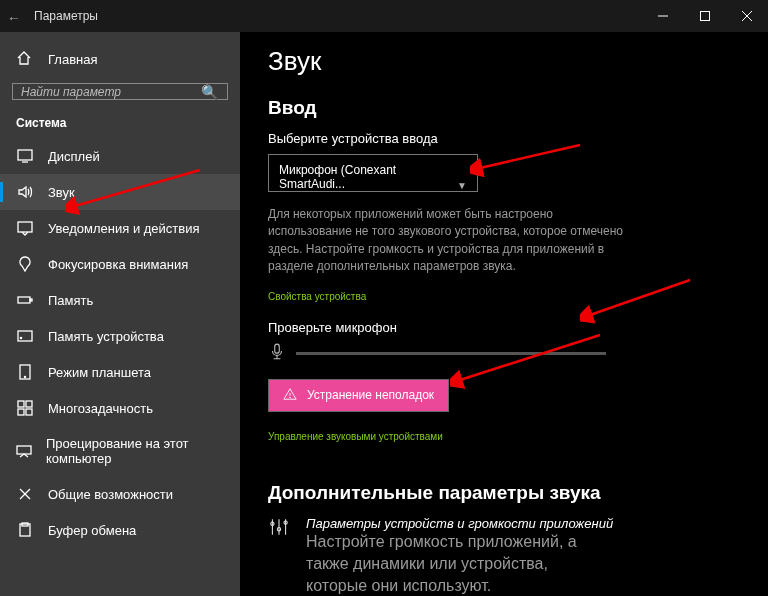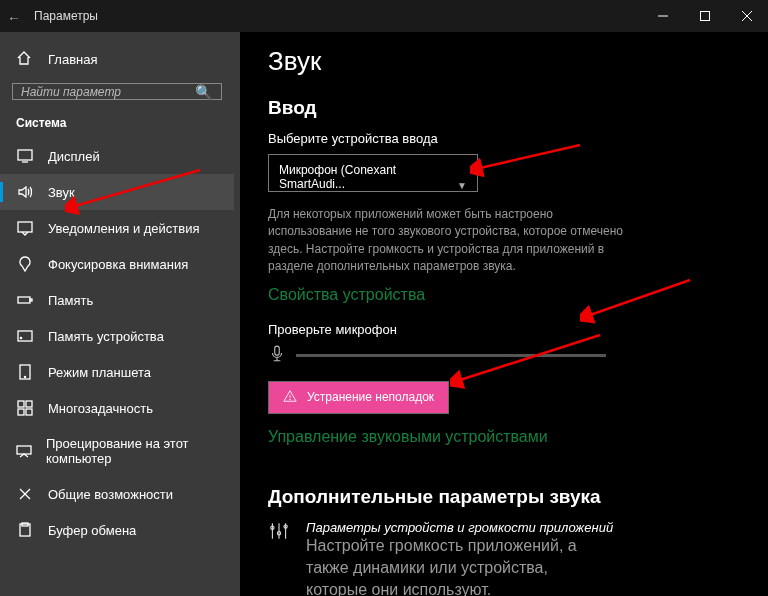--- a/index.html
+++ b/index.html
@@ -3,41 +3,41 @@
 <meta charset="utf-8">
 <style>
   * { margin:0; padding:0; box-sizing:border-box; font-family:"Segoe UI",Tahoma,sans-serif; }
   body { background:#000; color:#fff; width:768px; height:596px; overflow:hidden; position:relative; }
   .titlebar { height:32px; display:flex; align-items:center; background:#1a1a1a; }
   .titlebar .back { width:28px; text-align:center; color:#aaa; font-size:14px; }
   .titlebar .title { font-size:12px; color:#ddd; margin-left:6px; flex:1; }
   .winbtn { width:42px; height:32px; display:flex; align-items:center; justify-content:center; color:#fff; }
   .winbtn svg { width:10px; height:10px; }
   .app { display:flex; height:564px; }
-  .sidebar { width:240px; background:#3a3a3a; color:#fff; padding:10px 6px 0 0; overflow:hidden; }
+  .sidebar { width:240px; background:#3a3a3a; color:#fff; padding:10px 0 0 0; overflow:hidden; }
   .home { display:flex; align-items:center; padding:8px 16px 10px 16px; font-size:13px; }
   .home .icon { width:18px; margin-right:14px; }
   .search { margin:4px 12px 10px 12px; height:17px; border:1px solid #888; background:transparent; display:flex; align-items:center; padding:0 8px; }
   .search input { flex:1; background:transparent; border:none; color:#ddd; font-size:12px; outline:none; font-style:italic; }
   .search input::placeholder { color:#bbb; font-style:italic; }
   .search .sicon { color:#bbb; font-size:14px; }
   .cat { padding:6px 16px 8px 16px; font-size:12px; font-weight:600; }
   .nav { list-style:none; }
   .nav li { display:flex; align-items:center; padding:10px 16px; font-size:13px; cursor:pointer; position:relative; }
   .nav li .icon { width:18px; margin-right:14px; display:flex; align-items:center; justify-content:center; }
   .nav li.active { background:#4a4a4a; }
   .nav li.active::before { content:""; position:absolute; left:0; top:8px; bottom:8px; width:3px; background:#0099e0; }
   .main { flex:1; background:#000; padding:14px 20px 0 28px; overflow:hidden; }
   h1 { font-size:26px; font-weight:400; margin-bottom:20px; }
   h2 { font-size:19px; font-weight:600; margin:8px 0 12px 0; }
   .label { font-size:13px; margin-bottom:8px; }
   .dropdown { width:210px; height:38px; border:1px solid #777; display:flex; align-items:flex-end; padding:0 10px; font-size:12px; justify-content:space-between; margin-bottom:14px; }
   .dropdown .chev { font-size:10px; color:#aaa; }
   .desc { font-size:12px; color:#9a9a9a; line-height:1.45; margin-bottom:10px; max-width:360px; }
-  .link { font-size:16px; color:#15803d; margin-bottom:18px; display:inline-block; }
+  .link { font-size:10px; color:#84cc16; margin-bottom:18px; display:inline-block; }
   .microw { display:flex; align-items:center; margin:6px 0 14px 0; }
   .microw .micicon { width:18px; margin-right:10px; color:#bbb; }
   .micbar { height:3px; background:#555; width:310px; }
   .troubleshoot { display:inline-flex; align-items:center; border:1px solid #666; background:#ec4899; padding:7px 14px; font-size:12px; margin-bottom:14px; }
   .troubleshoot .warn { margin-right:10px; }
   .optrow { display:flex; margin:8px 0 20px 0; }
   .optrow .opticon { width:26px; margin-right:12px; color:#ddd; }
   .opttitle { font-size:13px;font-style:italic; }
   .optdesc { font-size:16px; color:#9a9a9a; line-height:1.4; max-width:280px; }
   .icon svg { width:16px; height:16px; stroke:#fff; fill:none; stroke-width:1.3; }

